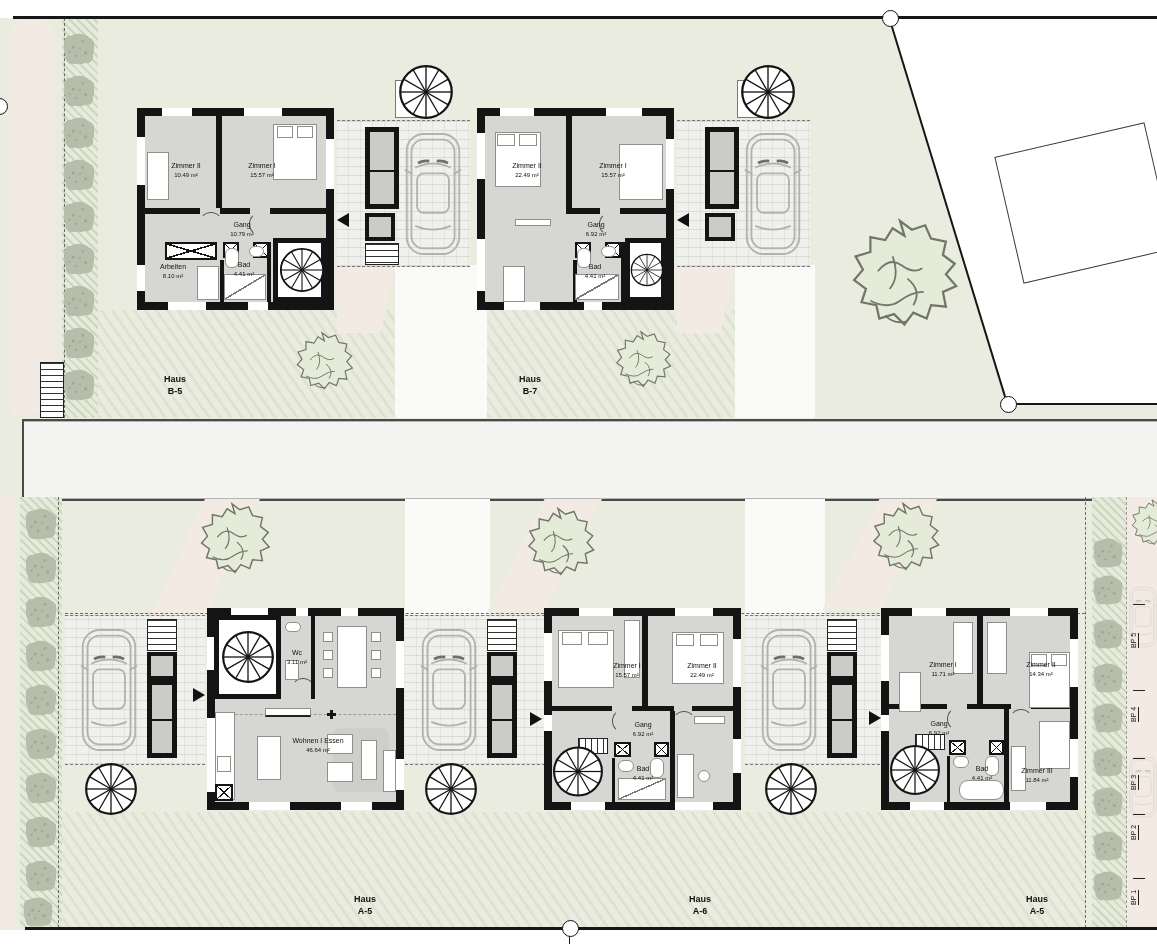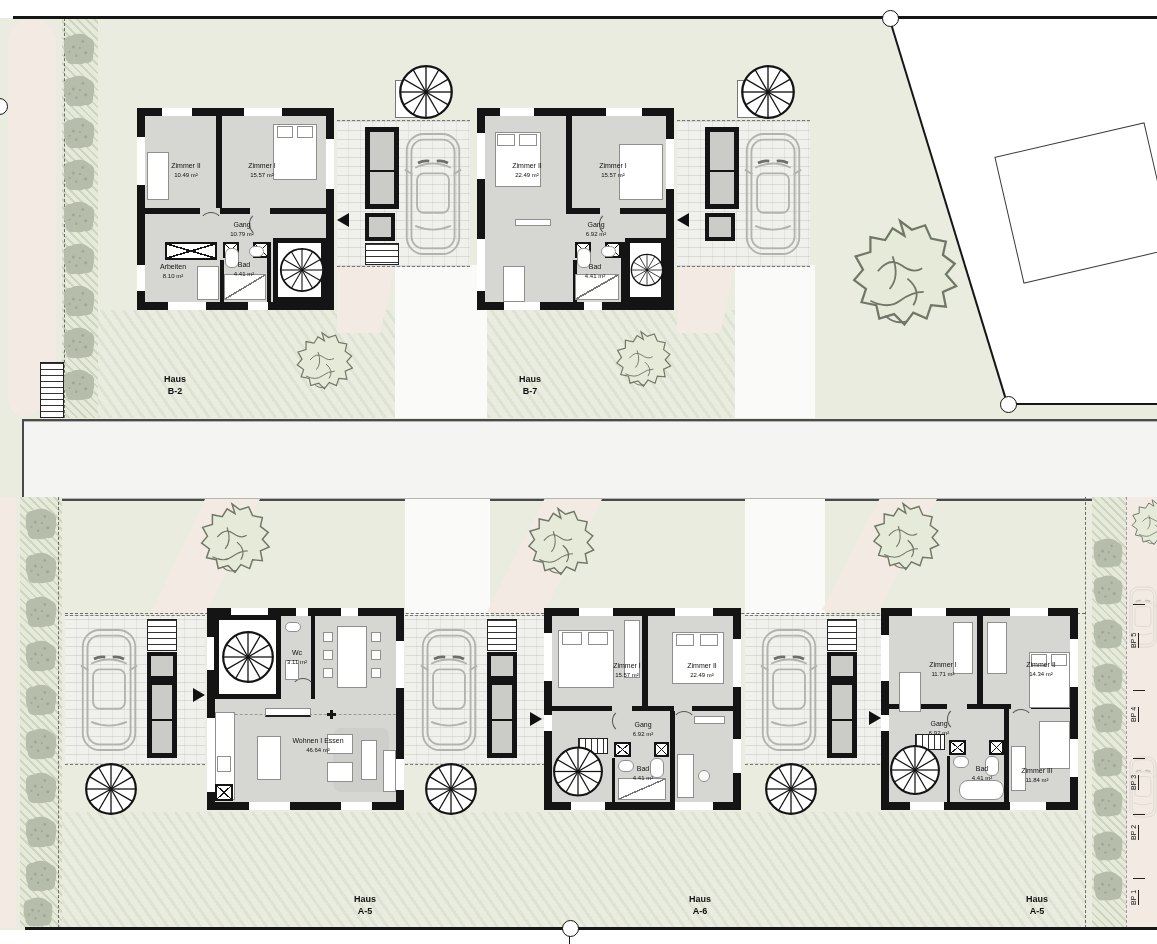--- a/index.html
+++ b/index.html
@@ -219,21 +219,21 @@
       <div>Arbeiten</div>
         <div class="ar">8.10 m²</div>
     </div>
     <div class="rlabel" style="left:99px;top:144px">
       <div>Bad</div>
         <div class="ar">4.41 m²</div>
     </div>
   </div>
   <div class="haus-label" style="left:140px;top:374px;width:70px">
     <div>Haus</div>
-      <div>B-2</div>
+      <div>B-5</div>
   </div>
 
   <div class="carport" style="left:677px;top:120px;width:133px;height:145px">
     <div class="store" style="left:28px;top:6px;width:34px;height:82px">
         <div class="div" style="top:38px"></div>
       </div>
     <div class="store" style="left:28px;top:92px;width:30px;height:28px;border-width:4px"></div>
     <svg class="icon" style="left:66px;top:8px" width="60" height="130">
         <use href="#car"></use>
       </svg>

